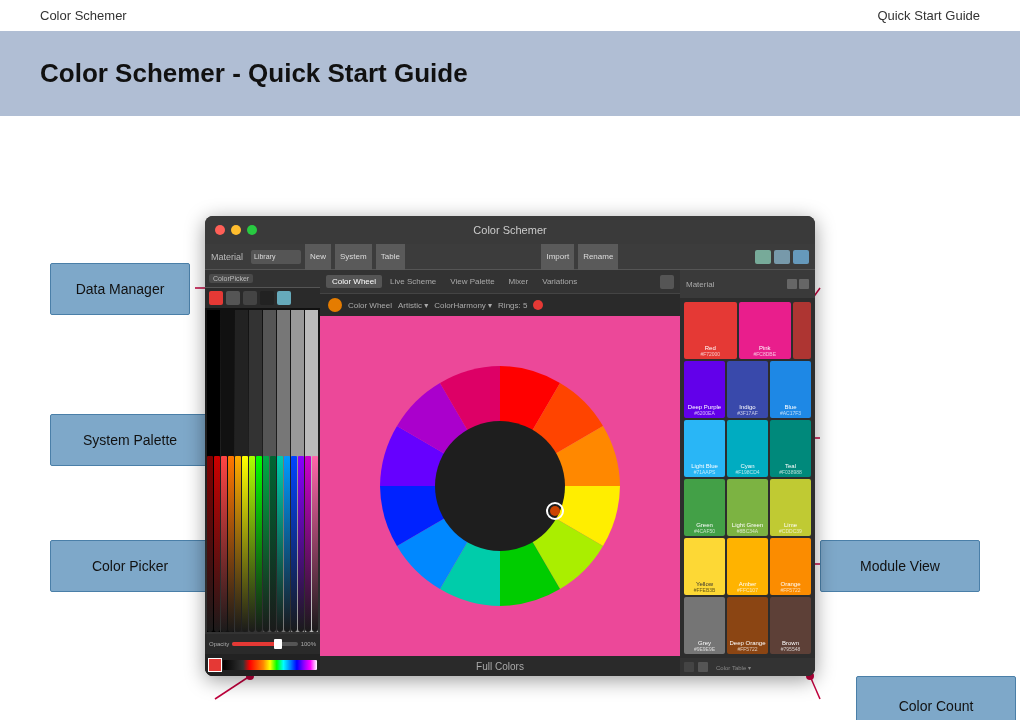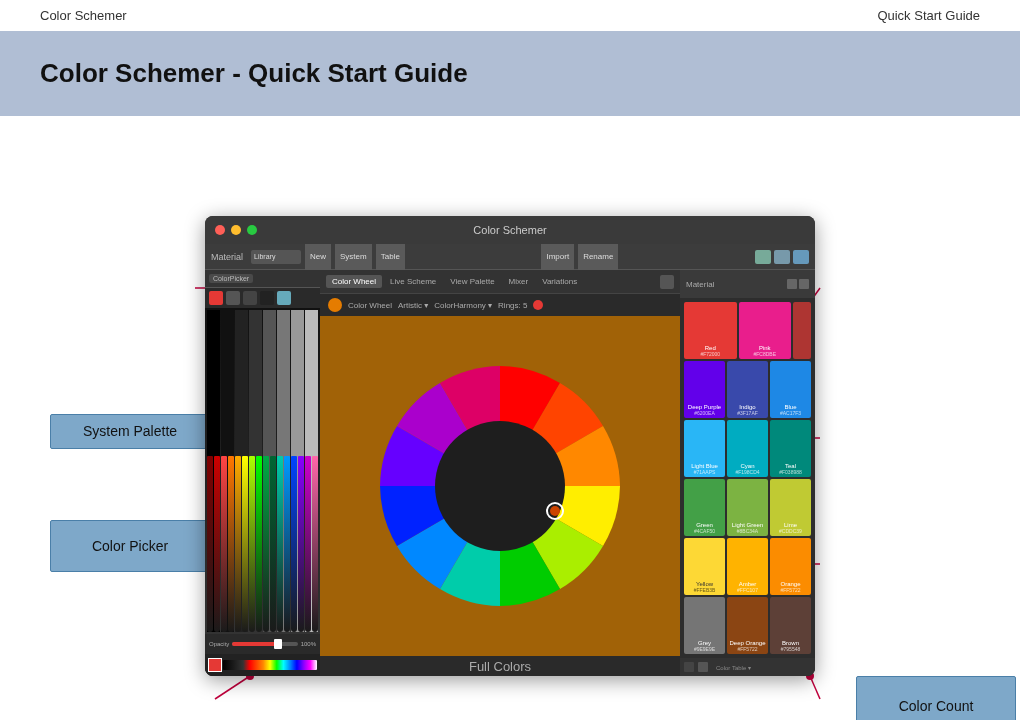--- a/index.html
+++ b/index.html
@@ -139,21 +139,21 @@
       width: 115px;
       background: #222;
       display: flex;
       flex-direction: column;
       overflow: hidden;
     }
 
     
     .wheel-area {
       flex: 1;
-      background: #a16207;
+      background: #ec4899;
       display: flex;
       flex-direction: column;
     }
     .wheel-tabs {
       background: #333;
       height: 24px;
       display: flex;
       align-items: center;
       padding: 0 6px;
       gap: 2px;
@@ -295,43 +295,49 @@
     <line x1="820" y1="428" x2="810" y2="428" stroke="#c0003c" stroke-width="1.5"></line>
     <circle cx="810" cy="428" r="4" fill="#c0003c"></circle>
 
     <line x1="215" y1="563" x2="250" y2="540" stroke="#c0003c" stroke-width="1.5"></line>
     <circle cx="250" cy="540" r="4" fill="#c0003c"></circle>
 
     <line x1="820" y1="563" x2="810" y2="540" stroke="#c0003c" stroke-width="1.5"></line>
     <circle cx="810" cy="540" r="4" fill="#c0003c"></circle>
   </svg>
 
+  <div class="label-box" style="left:50px; top:127px; width:140px; height:52px;">
+    <span>Data Manager</span>
+  </div>
 
   <div class="label-box" style="left:290px; top:127px; width:140px; height:52px;">
     <span>Import / Export</span>
   </div>
 
   <div class="label-box" style="left:455px; top:127px; width:140px; height:52px;">
     <span>Output</span>
   </div>
 
   <div class="label-box" style="left:620px; top:127px; width:130px; height:52px;">
     <span>Copy</span>
   </div>
 
 
-  <div class="label-box" style="left:50px; top:278px; width:160px; height:35px;">
+  <div class="label-box" style="left:50px; top:278px; width:160px; height:52px;">
     <span>System Palette</span>
   </div>
 
 
-  <div class="label-box" style="left:50px; top:384px; width:160px; height:52px;">
+  <div class="label-box" style="left:50px; top:404px; width:160px; height:52px;">
     <span>Color Picker</span>
   </div>
 
+  <div class="label-box" style="left:820px; top:404px; width:160px; height:52px;">
+    <span>Module View</span>
+  </div>
 
 
   <div class="label-box" style="left:820px; top:540px; width:160px; height:60px;margin-left:36px;">
     <span>Color Count</span>
   </div>
 
   <div class="app-screenshot">
 
     <div class="app-titlebar">
       <div class="dot dot-red"></div>
@@ -483,21 +489,21 @@
 
             <path d="M140,140 L80,37 A120,120 0 0,1 140,20 Z" fill="#dd0066"></path>
 
             <circle cx="140" cy="140" r="65" fill="#1e1e1e"></circle>
 
             <circle cx="195" cy="165" r="8" fill="none" stroke="#fff" stroke-width="2"></circle>
             <circle cx="195" cy="165" r="5" fill="#cc4400"></circle>
           </svg>
         </div>
 
-        <div style="background:#2a2a2a; height:20px; display:flex; align-items:center; justify-content:center; font-size:13px; color:#aaa;">
+        <div style="background:#2a2a2a; height:20px; display:flex; align-items:center; justify-content:center; font-size:10px; color:#aaa;">
           Full Colors
         </div>
       </div>
 
       <div class="color-table-sidebar">
         <div class="ct-header">
           <span class="ct-label">Material</span>
           <div style="flex:1;"></div>
           <div style="display:flex; gap:2px;">
             <div style="width:10px;height:10px;background:#666;border-radius:1px;"></div>

